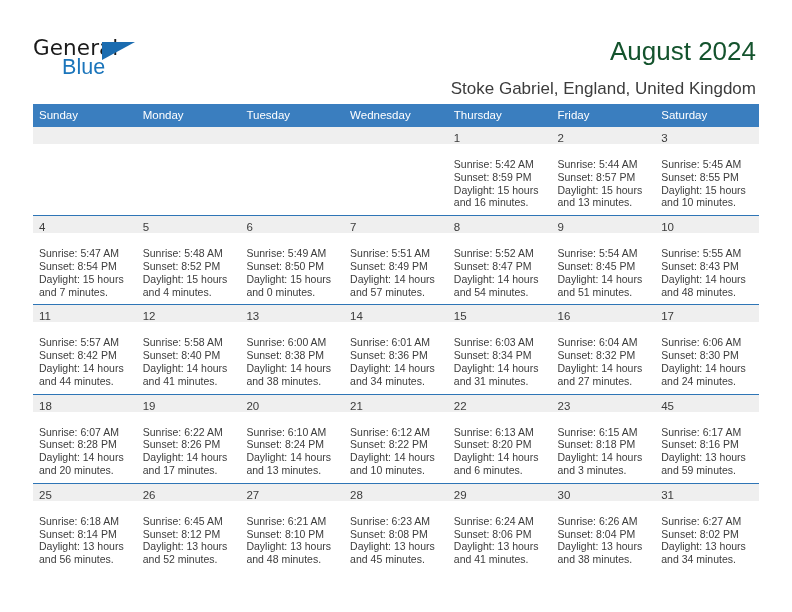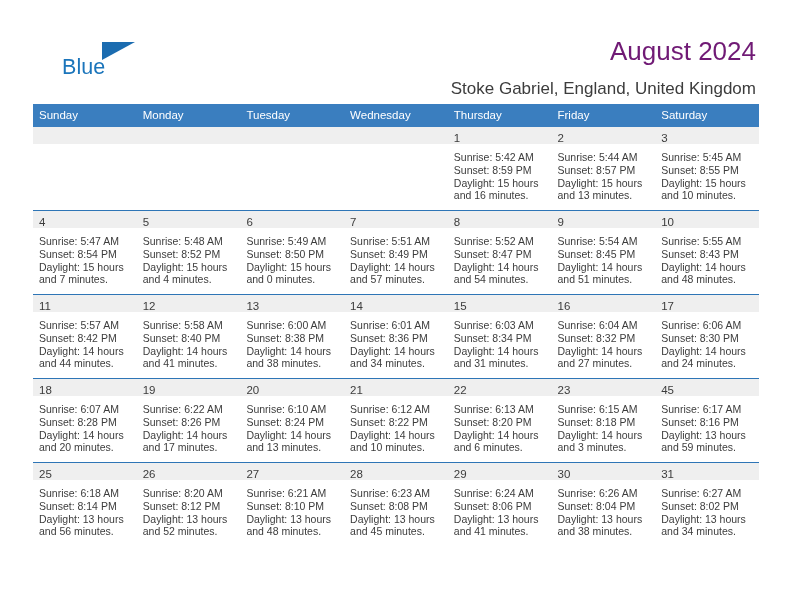--- a/index.html
+++ b/index.html
@@ -66,21 +66,21 @@
     height: 0;
     border-left: 33px solid #1b6cb0;
     border-bottom: 18px solid transparent;
   }
 
   .title {
     position: absolute;
     right: 36px;
     top: 36px;
     font-size: 26px;
-    color: #701a75;
+    color: #14532d;
     font-weight: 400;
     text-align: right;
     white-space: nowrap;
   }
   .subtitle {
     position: absolute;
     right: 36px;
     top: 79px;
     font-size: 17px;
     color: #3c3c3c;
@@ -125,41 +125,42 @@
     height: 17px;
     padding: 1px 0 0 6px;
     box-sizing: border-box;
   }
   .daynum {
     font-size: 11.5px;
     color: #3c3c3c;
     line-height: 16px;
   }
   .cell-body {
-    padding: 7px 7px 6px 6px;
+    padding: 14px 7px 6px 6px;
     min-height: 66px;
     box-sizing: border-box;
   }
   .cell-line {
     font-size: 10.5px;
     line-height: 12.8px;
     color: #3c3c3c;
     white-space: nowrap;
   }
   .cell-empty .daynum-band {
     background: #efefef;
   }
 </style>
 </head>
 <body>
 
 <div class="page">
 
   <div class="header">
     <div class="logo">
+      <span class="logo-general">General</span>
       <span class="logo-triangle"></span>
       <span class="logo-blue">Blue</span>
     </div>
     <div class="title">August 2024</div>
     <div class="subtitle">Stoke Gabriel, England, United Kingdom</div>
   </div>
 
   <table class="calendar">
     <thead>
       <tr>
@@ -419,21 +420,21 @@
             <div class="cell-body">
               <div class="cell-line">Sunrise: 6:18 AM</div>
               <div class="cell-line">Sunset: 8:14 PM</div>
               <div class="cell-line">Daylight: 13 hours</div>
               <div class="cell-line">and 56 minutes.</div>
             </div>
           </td>
           <td>
             <div class="daynum-band"><span class="daynum">26</span></div>
             <div class="cell-body">
-              <div class="cell-line">Sunrise: 8:20 AM</div>
+              <div class="cell-line">Sunrise: 6:45 AM</div>
               <div class="cell-line">Sunset: 8:12 PM</div>
               <div class="cell-line">Daylight: 13 hours</div>
               <div class="cell-line">and 52 minutes.</div>
             </div>
           </td>
           <td>
             <div class="daynum-band"><span class="daynum">27</span></div>
             <div class="cell-body">
               <div class="cell-line">Sunrise: 6:21 AM</div>
               <div class="cell-line">Sunset: 8:10 PM</div>

